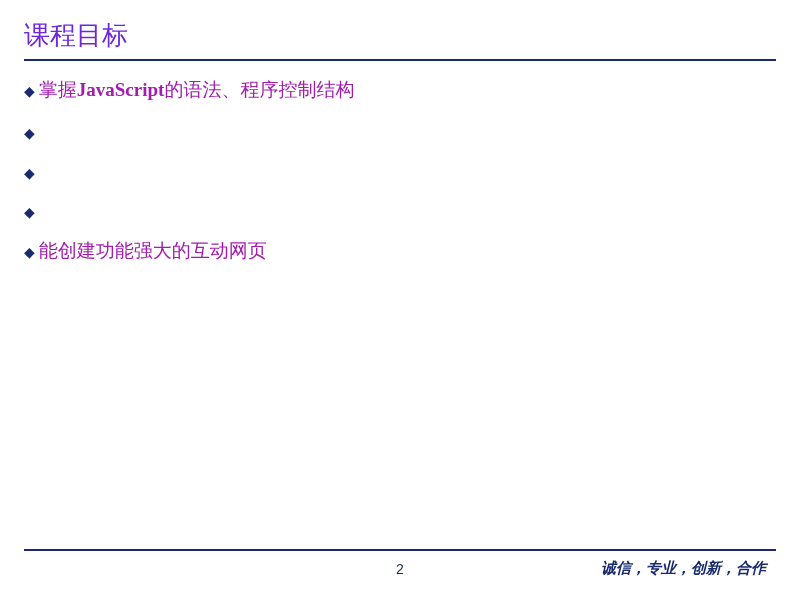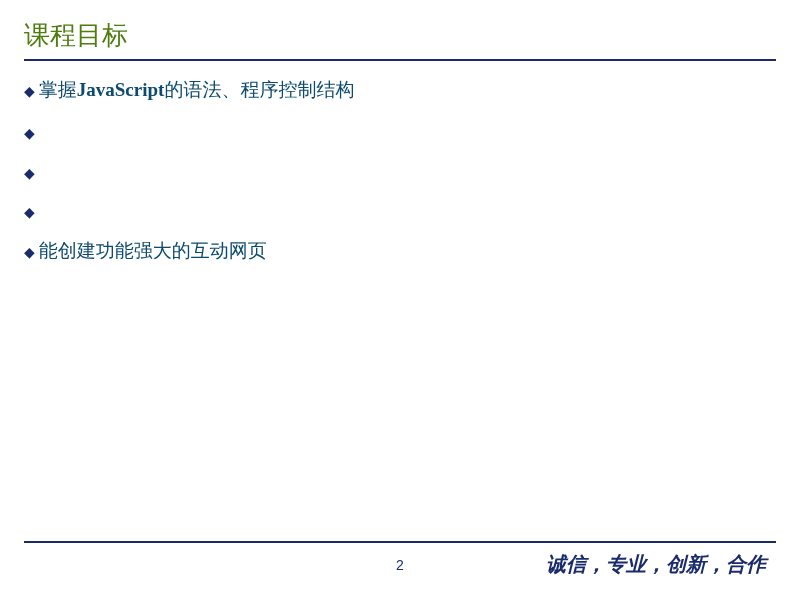--- a/index.html
+++ b/index.html
@@ -16,21 +16,21 @@
       overflow: hidden;
     }
     .slide {
       width: 100%;
       height: 100%;
       padding: 18px 24px 0 24px;
       position: relative;
     }
     .title {
       font-size: 26px;
-      color: #4d7c0f;
+      color: #6d28d9;
       font-weight: normal;
       margin-bottom: 6px;
       font-family: "SimSun", serif;
     }
     .divider {
       height: 2px;
       background: #1a2b6d;
       width: 100%;
       margin-bottom: 14px;
     }
@@ -45,21 +45,21 @@
       line-height: 1.6;
     }
     .bullet-marker {
       color: #1a2b6d;
       font-size: 14px;
       margin-right: 4px;
       margin-top: 5px;
       flex-shrink: 0;
     }
     .bullet-text {
-      color: #0c4a6e;
+      color: #a21caf;
       font-family: "SimSun", serif;
     }
     .bullet-text .bold {
       font-weight: bold;
       font-family: "Times New Roman", serif;
     }
     .footer {
       position: absolute;
       bottom: 22px;
       left: 0;
@@ -80,21 +80,21 @@
     }
     .page-number {
       color: #1a2b6d;
       font-size: 14px;
       position: absolute;
       left: 50%;
       transform: translateX(-50%);
     }
     .motto {
       color: #1a2b6d;
-      font-size: 20px;
+      font-size: 15px;
       font-style: italic;
       font-family: "KaiTi", "SimSun", serif;
       margin-left: auto;
       font-weight: bold;
     }
   </style>
 </head>
 <body>
 
 <div class="slide">

